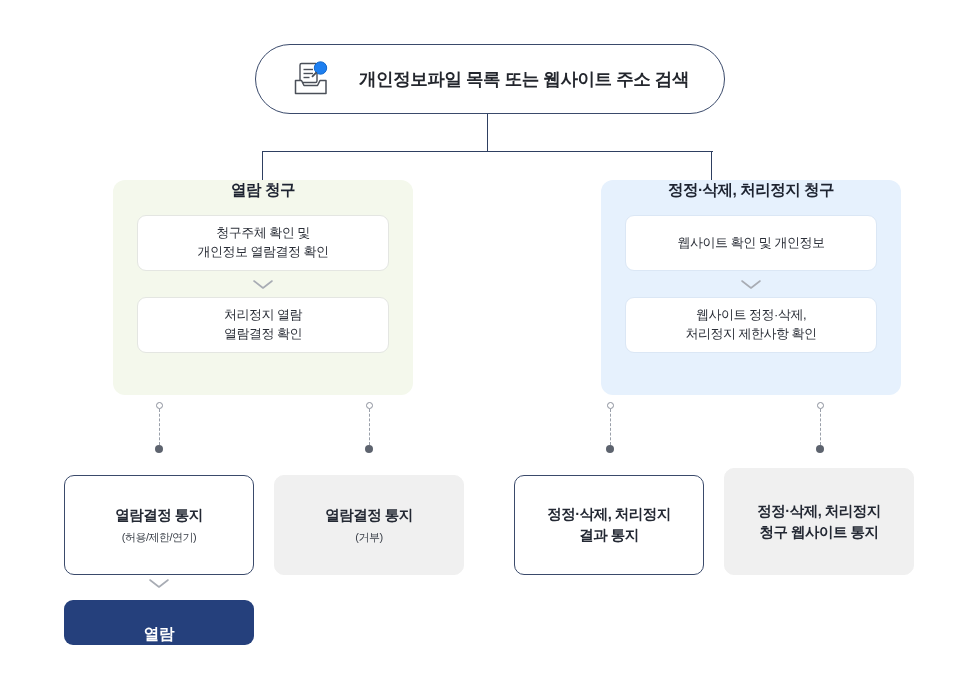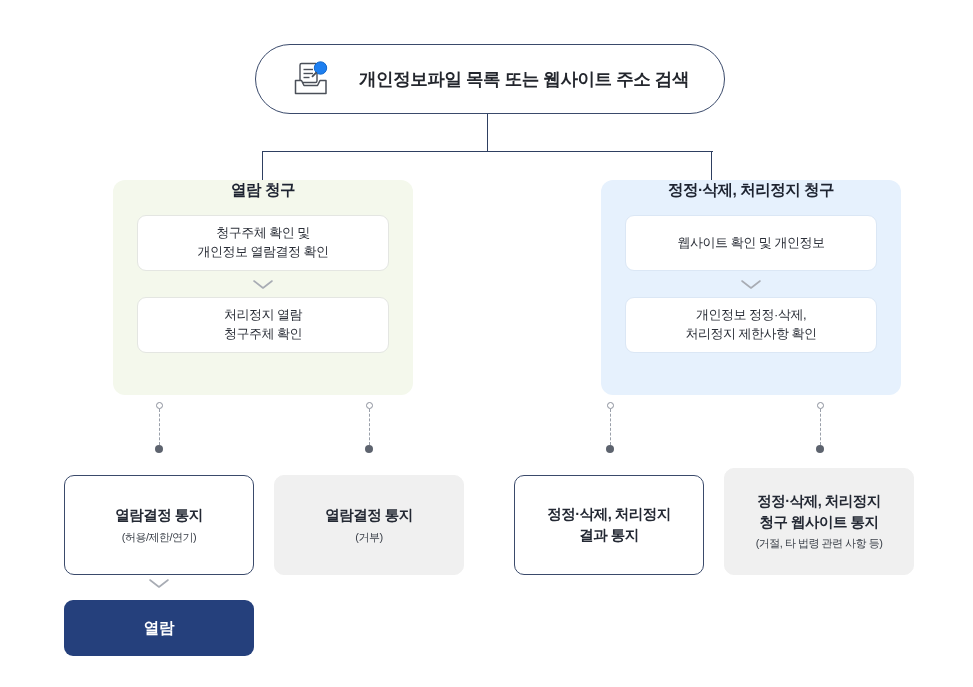--- a/index.html
+++ b/index.html
@@ -170,25 +170,25 @@
     width: 22px;
     height: 12px;
   }
   .final-chev svg { width: 22px; height: 11px; display: block; }
 
   .final-button {
     position: absolute;
     left: 64px;
     top: 600px;
     width: 190px;
-    height: 56px;
+    height: 45px;
     background: #25407c;
     border-radius: 9px;
     display: flex;
-    align-items: center;
+    align-items: flex-end;
     justify-content: center;
     color: #ffffff;
     font-size: 15.5px;
     font-weight: bold;
     letter-spacing: -0.3px;
   }
 </style>
 </head>
 <body>
 
@@ -226,39 +226,39 @@
     </div>
 
     <div class="chev">
       <svg viewBox="0 0 22 11" xmlns="http://www.w3.org/2000/svg">
         <polyline points="2,2 11,9 20,2" fill="none" stroke="#a8acb4" stroke-width="1.6" stroke-linecap="round" stroke-linejoin="round"></polyline>
       </svg>
     </div>
 
     <div class="card">
       <span class="ln">처리정지 열람</span>
-      <span class="ln">청구주체 확인</span>
+      <span class="ln">열람결정 확인</span>
     </div>
   </div>
 
   <div class="panel panel-modify">
     <div class="panel-title">정정·삭제, 처리정지 청구</div>
 
     <div class="card">
       <span class="ln">웹사이트 확인 및 개인정보</span>
     </div>
 
     <div class="chev">
       <svg viewBox="0 0 22 11" xmlns="http://www.w3.org/2000/svg">
         <polyline points="2,2 11,9 20,2" fill="none" stroke="#a8acb4" stroke-width="1.6" stroke-linecap="round" stroke-linejoin="round"></polyline>
       </svg>
     </div>
 
     <div class="card">
-      <span class="ln">개인정보 정정·삭제,</span>
+      <span class="ln">웹사이트 정정·삭제,</span>
       <span class="ln">처리정지 제한사항 확인</span>
     </div>
   </div>
 
   <div class="dotted dotted-1">
     <span class="dot-hollow"></span>
     <span class="dot-line"></span>
     <span class="dot-filled"></span>
   </div>
   <div class="dotted dotted-2">
@@ -300,23 +300,20 @@
       <span class="ln">정정·삭제, 처리정지</span>
       <span class="ln">결과 통지</span>
     </span>
   </div>
 
   <div class="result result-filled result-4">
     <span class="r-main">
       <span class="ln">정정·삭제, 처리정지</span>
       <span class="ln">청구 웹사이트 통지</span>
     </span>
-    <span class="r-sub">
-      <span class="ln">(거절, 타 법령 관련 사항 등)</span>
-    </span>
   </div>
 
   <div class="final-chev">
     <svg viewBox="0 0 22 11" xmlns="http://www.w3.org/2000/svg">
       <polyline points="2,2 11,9 20,2" fill="none" stroke="#a8acb4" stroke-width="1.6" stroke-linecap="round" stroke-linejoin="round"></polyline>
     </svg>
   </div>
 
   <div class="final-button">
     <span>열람</span>

